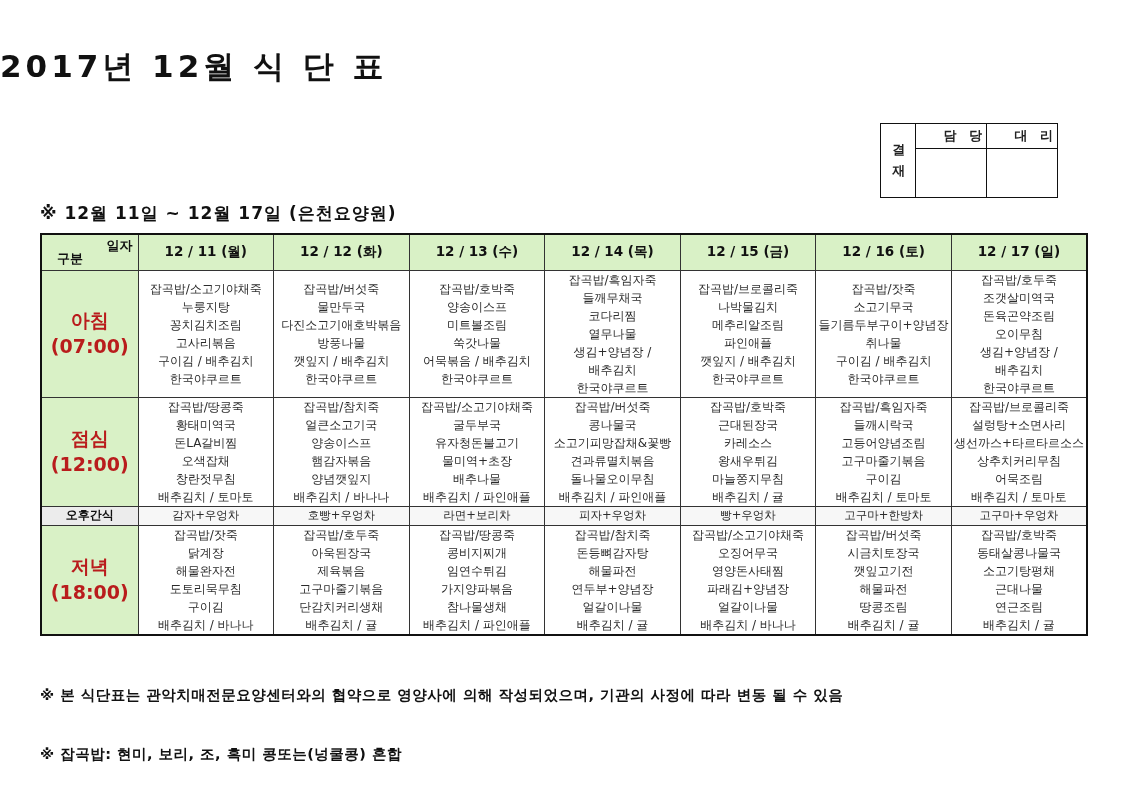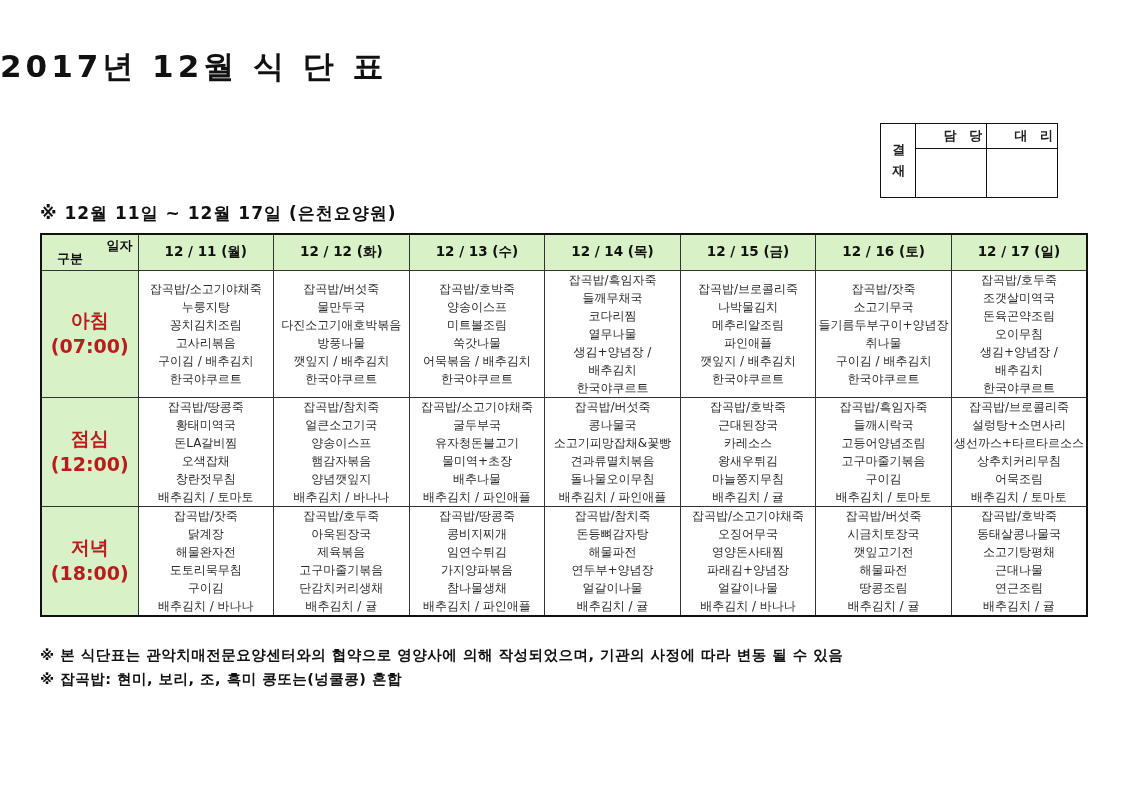--- a/index.html
+++ b/index.html
@@ -47,21 +47,21 @@
     position:relative;
     background-image:linear-gradient(to bottom right,
       transparent 49.3%, #444 49.3%, #444 50.7%, transparent 50.7%);
   }
   .corner .tr{position:absolute;top:2px;right:5px;font-size:13px;font-weight:bold;}
   .corner .bl{position:absolute;bottom:2px;left:5px;font-size:13px;font-weight:bold;margin-left:10px;}
   
   .notes{
     position:absolute;top:646px;left:40px;font-size:14.5px;font-weight:bold;color:#111;
   }
-  .notes div{margin-bottom:5px;letter-spacing:0.5px;}
+  .notes div{margin-bottom:5px;letter-spacing:0.5px;margin-top:40px;}
 </style>
 </head>
 <body>
 
 <div class="page-title">2017년 12월 식 단 표</div>
 
 <table class="approval outer">
   <tbody>
       <tr>
     <td class="stamp" rowspan="2">
@@ -227,20 +227,30 @@
     <td class="meal-cell">
           <div>잡곡밥/브로콜리죽</div>
           <div>설렁탕+소면사리</div>
           <div>생선까스+타르타르소스</div>
           <div>상추치커리무침</div>
           <div>어묵조림</div>
           <div>배추김치 / 토마토</div>
         </td>
   </tr>
 
+  <tr class="snack-row">
+    <td class="snack-label">오후간식</td>
+    <td class="snack-cell">감자+우엉차</td>
+    <td class="snack-cell">호빵+우엉차</td>
+    <td class="snack-cell">라면+보리차</td>
+    <td class="snack-cell">피자+우엉차</td>
+    <td class="snack-cell">빵+우엉차</td>
+    <td class="snack-cell">고구마+한방차</td>
+    <td class="snack-cell">고구마+우엉차</td>
+  </tr>
 
   <tr style="height:109px;">
     <td class="green row-label">
           <div>저녁</div>
           <div>(18:00)</div>
         </td>
     <td class="meal-cell">
           <div>잡곡밥/잣죽</div>
           <div>닭계장</div>
           <div>해물완자전</div>

